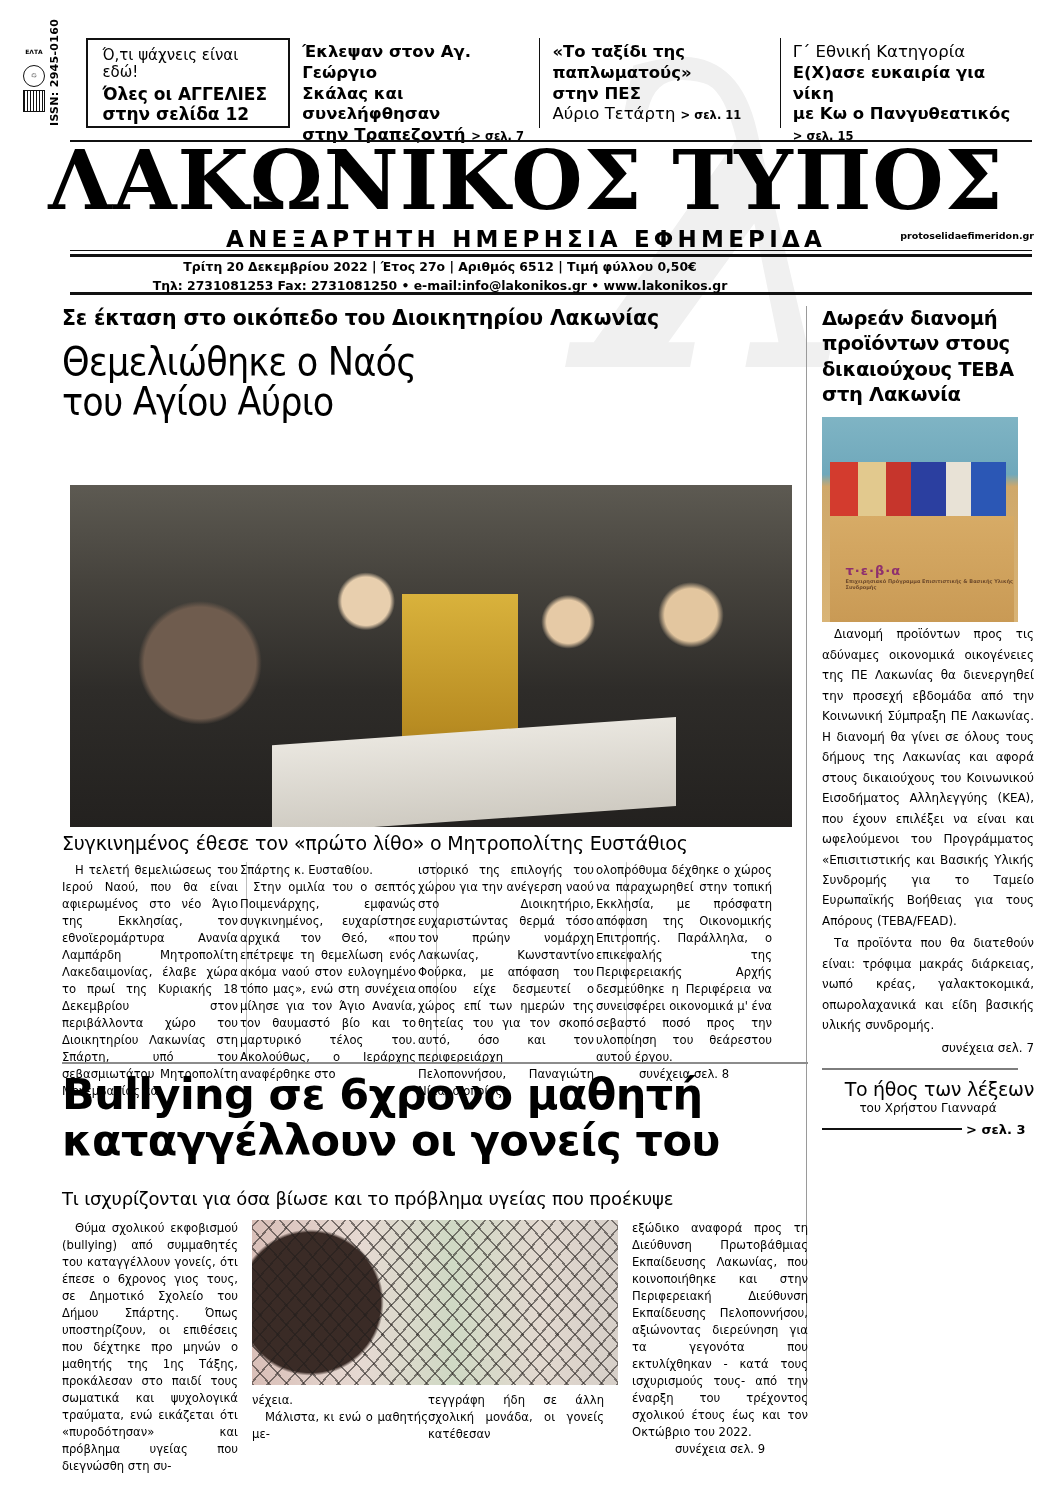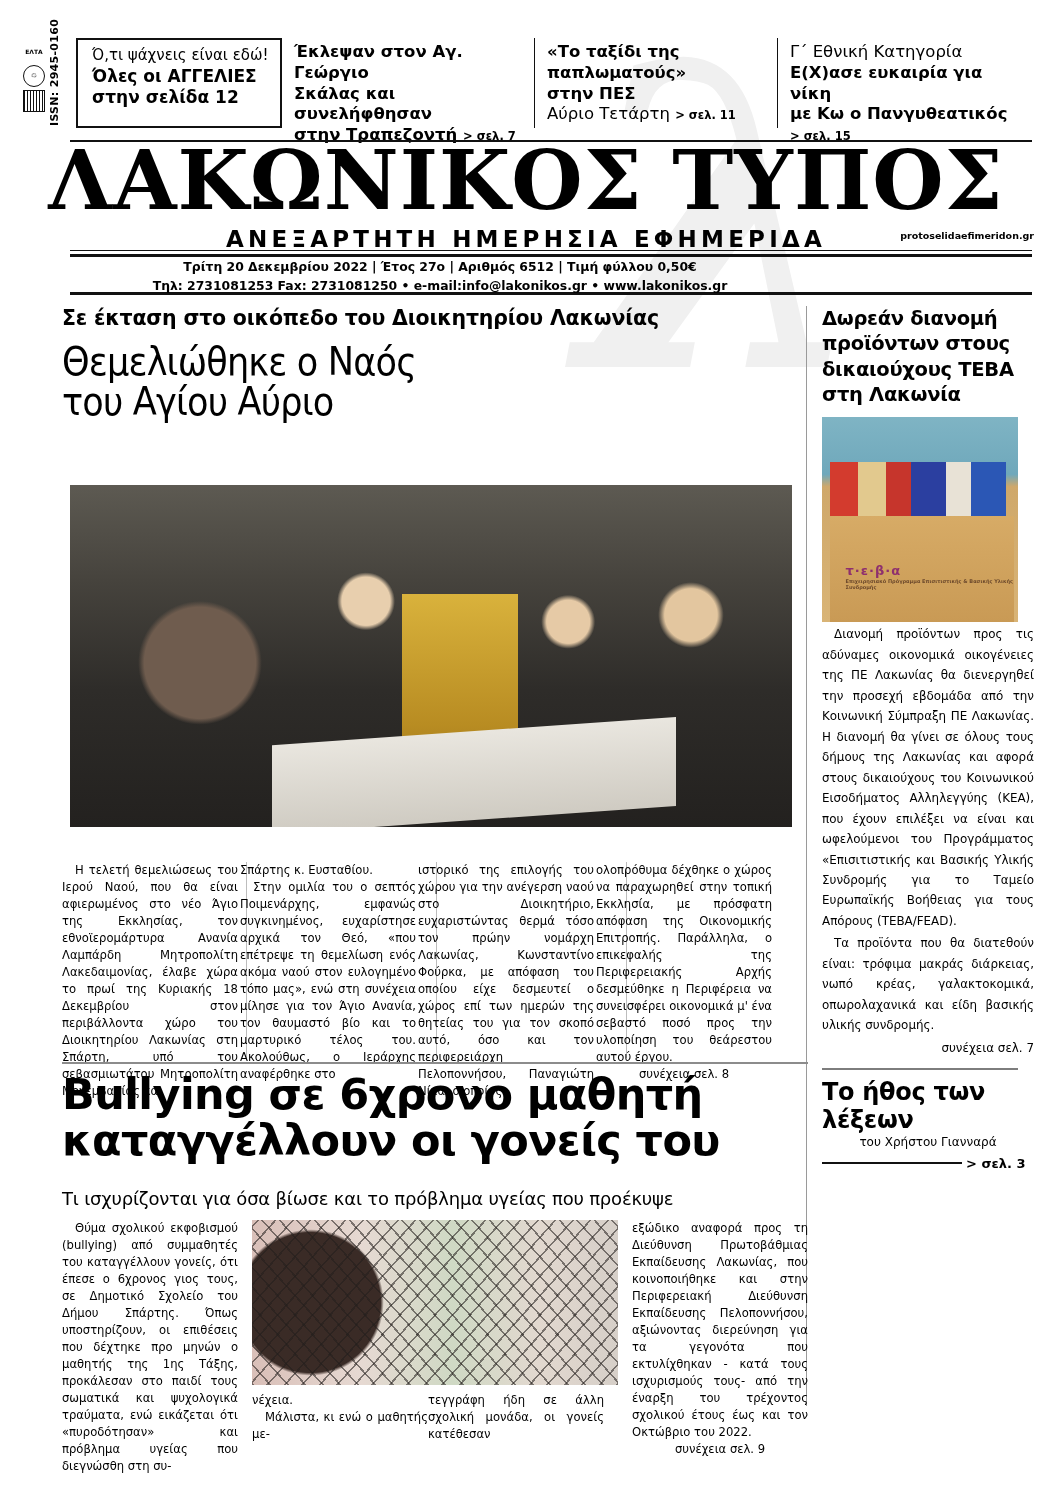--- a/index.html
+++ b/index.html
@@ -33,21 +33,21 @@
   .elta-top { border:none; }
   .elta-bar { width:22px;height:22px;border:1.2px solid #111;background:
      repeating-linear-gradient(90deg,#111 0 1px,#fff 1px 3px); }
   .issn-vert {
     writing-mode: vertical-rl; transform: rotate(180deg);
     font-size: 11px; letter-spacing: .3px; font-weight: 600; white-space: nowrap;
     height: 88px; display:flex; align-items:center;
   }
   .ad-box {
     width: 206px; border: 2px solid #111; background:#fff;
-    padding: 7px 10px 6px 14px; margin-left: 2px;
+    padding: 7px 10px 6px 14px; margin-left: 13px;
   }
   .ad-l1 { font-size: 15px; line-height: 1.15; }
   .ad-l2 { font-size: 17px; font-weight: 800; line-height: 1.2; margin-top: 2px;}
   .ad-l3 { font-size: 17px; font-weight: 800; line-height: 1.2; }
 
   .teaser { padding: 4px 10px 0 12px; position:relative; }
   .teaser + .teaser { border-left: 1.6px solid #111; }
   .t-strong { font-size: 16.5px; font-weight: 800; line-height: 1.26; }
   .t-norm   { font-size: 16.5px; font-weight: 400; line-height: 1.26; }
   .pg { font-size: 11.5px; font-weight: 700; white-space: nowrap; }
@@ -138,21 +138,21 @@
   .side { position:absolute; left: 822px; top: 306px; width: 212px; z-index:3; }
   .side-h {
     font-size: 19.5px; font-weight: 800; line-height: 1.3; letter-spacing:-.3px;
   }
   .side-photo { width: 196px; height: 205px; margin: 10px 0 0 0; overflow:hidden; background:#eab308;}
   .side p {
     font-size: 11.9px; line-height: 1.72; text-align: justify; text-indent: 12px; margin-top: 2px;
   }
   .side p.cont { text-align: right; text-indent: 0; }
   .side-rule { width: 196px; height: 1.5px; background:#7d7d7d; margin: 10px 0 8px 0; }
-  .op-h { font-size: 24px; font-weight: 700; letter-spacing:-.3px;}
+  .op-h { font-size: 19px; font-weight: 400; letter-spacing:-.3px;text-align:right;}
   .op-sub { font-size: 12px; margin-top: 1px; text-align: center;}
   .op-line { display:flex; align-items:center; gap:4px; margin-top: 7px;}
   .op-line .ln { height:1.6px; background:#111; width: 140px;}
   .op-line .pg2 { font-size: 13px; font-weight:700; white-space:nowrap;}
 
   
   .ph-main-bg {
     width:100%; height:100%;
     background:
       radial-gradient(circle at 18% 52%, #6f5c4e 0 9%, transparent 10%),
@@ -284,20 +284,21 @@
       <span class="l2">του Αγίου Αύριο</span>
     </div>
   </div>
 
   <div class="photo-main">
     <div class="ph-main-bg">
       <div class="robe"></div>
     </div>
   </div>
 
+  <div class="caption-main">Συγκινημένος έθεσε τον «πρώτο λίθο» ο Μητροπολίτης Ευστάθιος</div>
 
   <div class="colrule" style="left:246px;"></div>
   <div class="colrule" style="left:436px;"></div>
   <div class="colrule" style="left:626px;"></div>
 
   <div class="body4">
     <div class="col">
       <p>Η τελετή θεμελιώσεως του Ιερού Ναού, που θα είναι αφιερωμένος στο νέο Άγιο της Εκκλησίας, τον εθνοϊερομάρτυρα Ανανία Λαμπάρδη Μητροπολίτη Λακεδαιμονίας, έλαβε χώρα το πρωί της Κυριακής 18 Δεκεμβρίου στον περιβάλλοντα χώρο του Διοικητηρίου Λακωνίας στη Σπάρτη, υπό του σεβασμιωτάτου Μητροπολίτη Μονεμβασίας και</p>
     </div>
     <div class="col">

